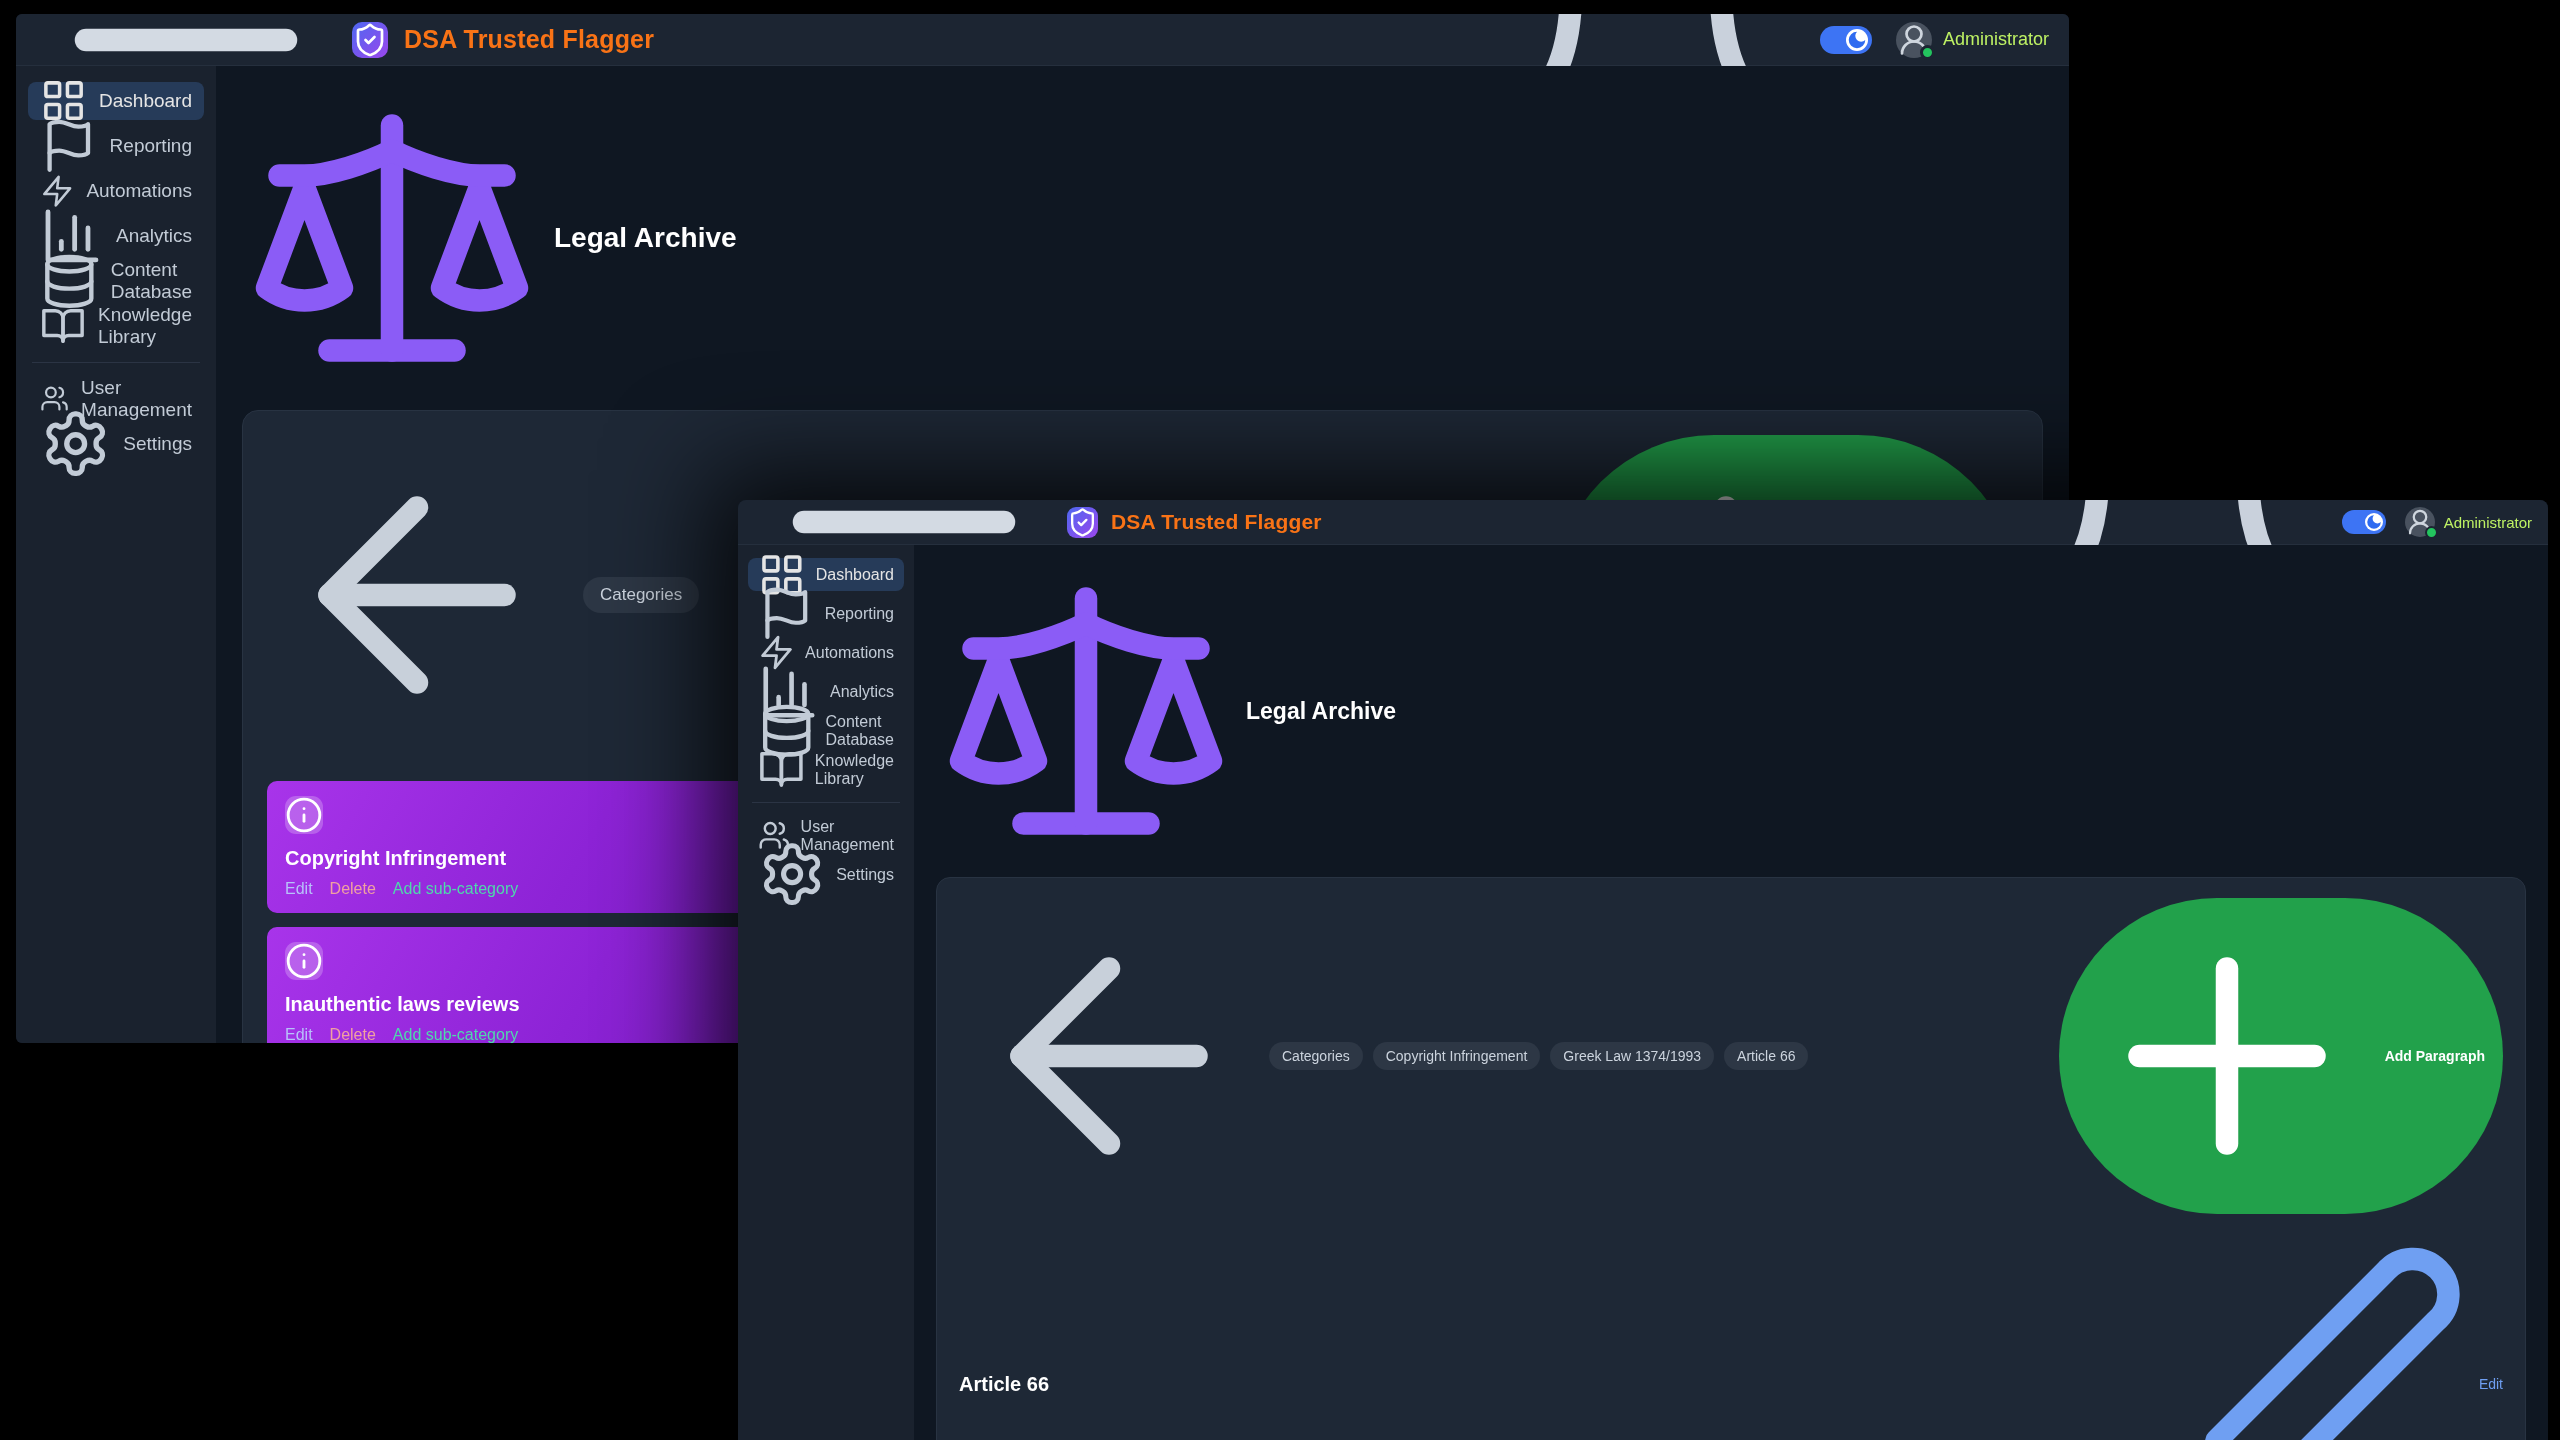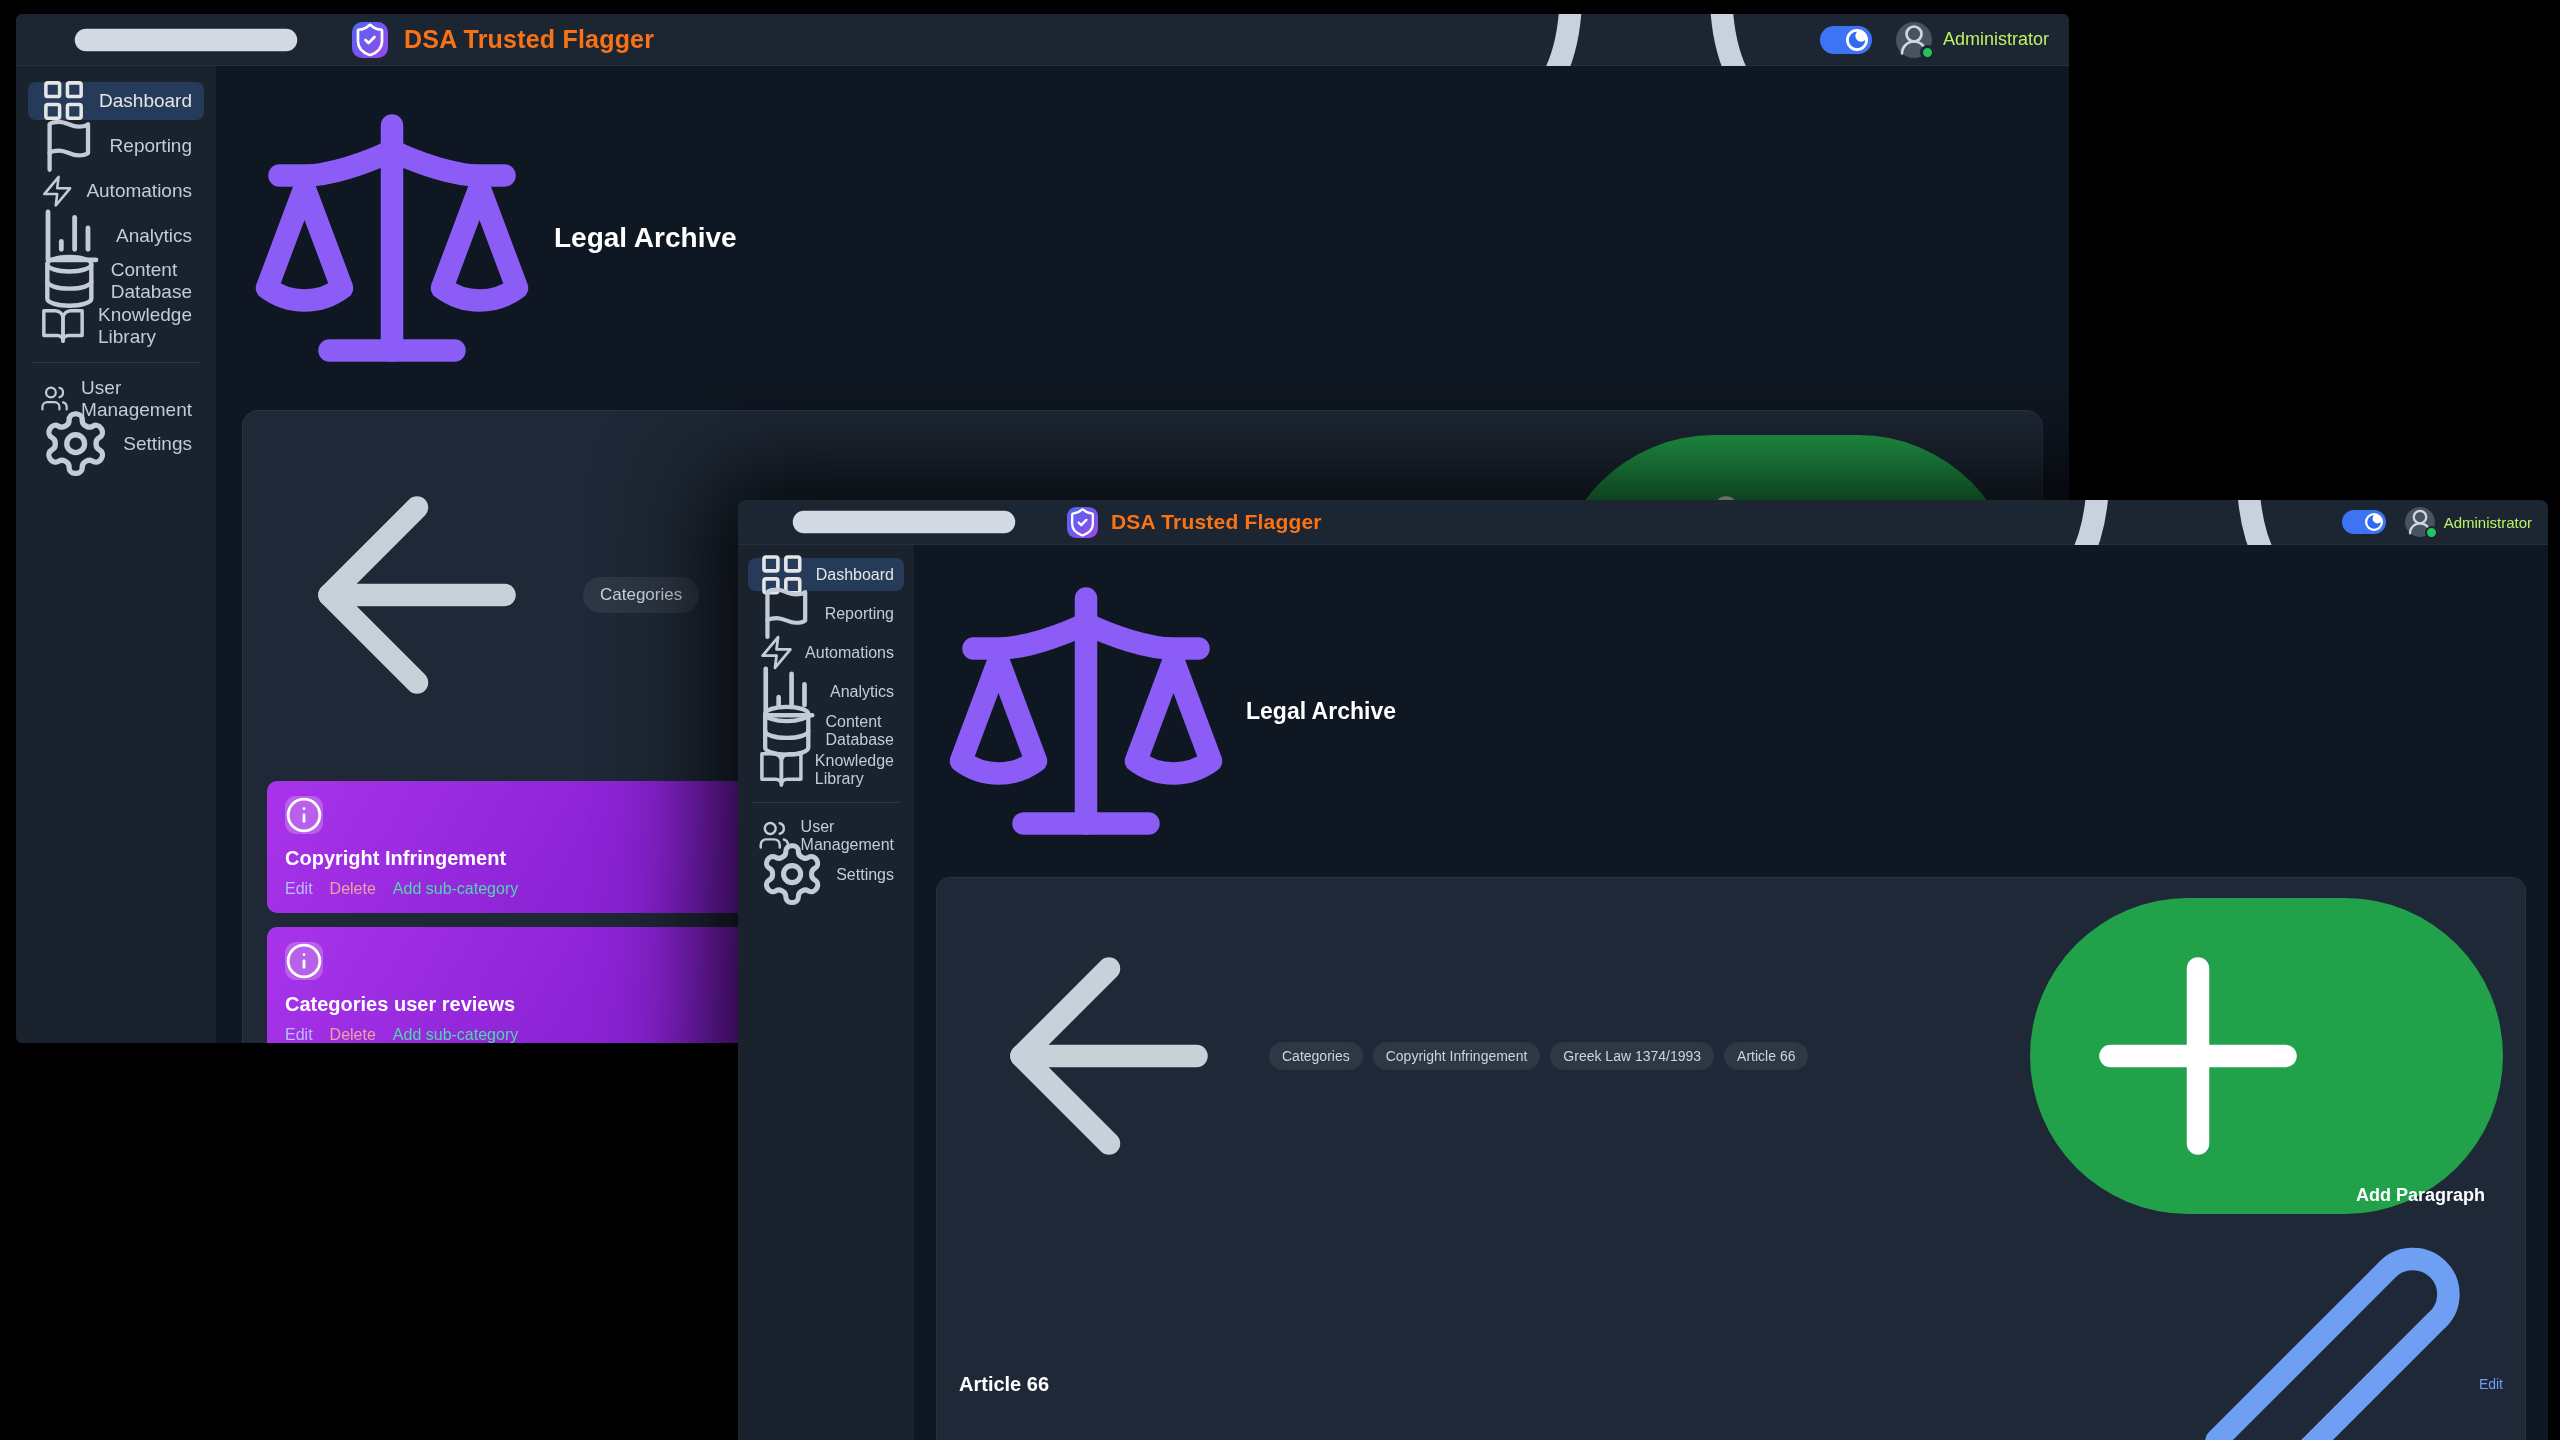--- a/index.html
+++ b/index.html
@@ -74,21 +74,21 @@
 
   .crumb-row { display:flex; align-items:center; }
   #win1 .crumb-row { gap:16px; } #win2 .crumb-row { gap:10px; }
   .back-btn { color:#c8d0da; display:flex; cursor:pointer; background:none; border:none; }
   #win1 .back-btn svg { width:23px; height:23px; } #win2 .back-btn svg { width:20px; height:20px; }
   .chip { background:#2d3745; color:#ccd4de; border-radius:999px; cursor:pointer; white-space:nowrap; }
   #win1 .chip { padding:8px 17px; font-size:17px; }
   #win2 .chip { padding:6px 13px; font-size:14px; }
   .add-btn { margin-left:auto; background:#22a14b; color:#fff; border:none; border-radius:999px; display:flex; align-items:center; font-weight:bold; cursor:pointer; font-family:inherit; }
   #win1 .add-btn { gap:9px; padding:10px 22px; font-size:17px; }
-  #win2 .add-btn { gap:8px; padding:8px 18px; font-size:18px;align-items:flex-end; }
+  #win2 .add-btn { gap:8px; padding:8px 18px; font-size:14px; }
   .add-btn .icon { display:flex; }
   #win1 .add-btn svg { width:17px; height:17px; } #win2 .add-btn svg { width:14px; height:14px; }
 
   
   .cards { margin-top:26px; display:grid; grid-template-columns:repeat(3,1fr); gap:14px 17px; }
   .cat-card { position:relative; border-radius:10px; padding:15px 18px; min-height:110px;
               background:linear-gradient(120deg,#a834ea 0%, #8d23d6 55%, #7b1cc6 100%); cursor:pointer; }
   .laws-badge { position:absolute; top:11px; right:12px; background:rgba(32,14,52,.82); color:#fff; font-size:14px; padding:4px 11px; border-radius:999px; }
   .cat-icon { width:38px; height:38px; border-radius:11px; background:rgba(255,255,255,.23); display:flex; align-items:center; justify-content:center; color:#fff; }
   .cat-icon svg { width:21px; height:21px; }
@@ -328,21 +328,21 @@
 
             <div class="cat-card">
               <span class="laws-badge">0 laws</span>
               <span class="cat-icon">
                   <svg viewBox="0 0 24 24" fill="none" stroke="currentColor" stroke-width="1.8" stroke-linecap="round" stroke-linejoin="round" style="display:block;width:100%;height:100%;min-width:14px;min-height:14px">
                     <circle cx="12" cy="12" r="10"></circle>
                     <path d="M12 16v-4"></path>
                     <path d="M12 8h.01"></path>
                   </svg>
                 </span>
-              <div class="cat-title">Categories user reviews</div>
+              <div class="cat-title">Inauthentic laws reviews</div>
               <div class="cat-links">
                 <span class="cl-edit">Edit</span>
                 <span class="cl-del">Delete</span>
                 <span class="cl-add">Add sub-category</span>
               </div>
             </div>
 
             <div class="cat-card">
               <span class="laws-badge">0 laws</span>
               <span class="cat-icon">

